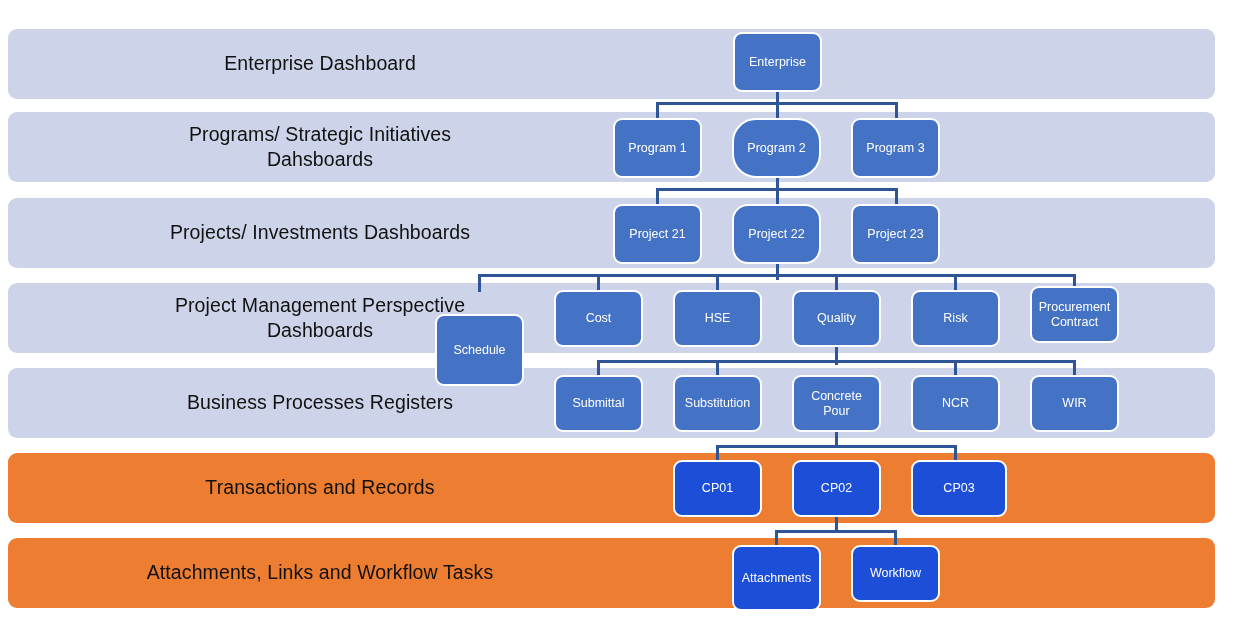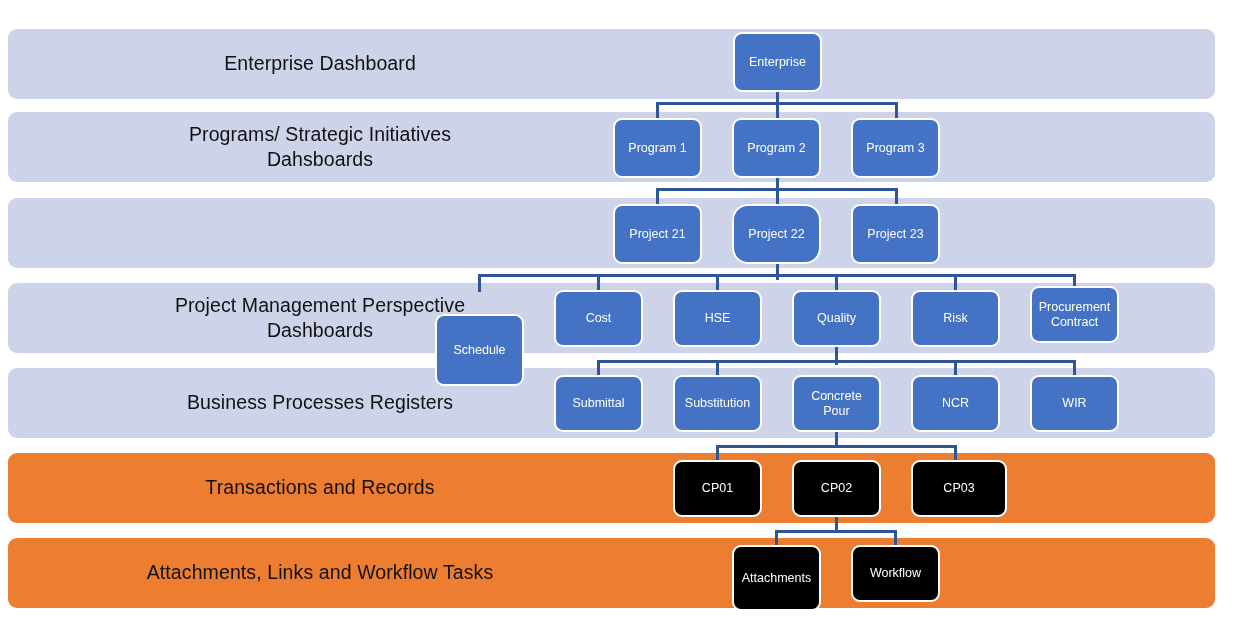--- a/index.html
+++ b/index.html
@@ -37,39 +37,40 @@
     border:2.5px solid #ffffff;
     box-sizing:border-box;
     display:flex;align-items:center;justify-content:center;
     text-align:center;
     color:#ffffff;
     font-size:12.5px;
     line-height:15px;
     padding:4px 4px;
   }
   .node.blue{background:#4472c4;}
-  .node.green{background:#000000;}
+  .node.green{background:#1d4ed8;}
   .node span{display:block;white-space:pre-line;}
 </style>
 </head>
 <body>
 
 <div id="canvas">
 
   <div class="band blue" style="top:29px;height:70px;"></div>
   <div class="band blue" style="top:112px;height:70px;"></div>
   <div class="band blue" style="top:198px;height:70px;"></div>
   <div class="band blue" style="top:283px;height:70px;"></div>
   <div class="band blue" style="top:368px;height:70px;"></div>
   <div class="band orange" style="top:453px;height:70px;"></div>
   <div class="band orange" style="top:538px;height:70px;"></div>
 
   <div class="band-label" style="top:51px;">Enterprise Dashboard</div>
   <div class="band-label" style="top:122px;white-space:pre-line;">Programs/ Strategic Initiatives
 Dahsboards</div>
+  <div class="band-label" style="top:220px;">Projects/ Investments Dashboards</div>
   <div class="band-label" style="top:293px;white-space:pre-line;">Project Management Perspective
 Dashboards</div>
   <div class="band-label" style="top:390px;">Business Processes Registers</div>
   <div class="band-label" style="top:475px;">Transactions and Records</div>
   <div class="band-label" style="top:560px;">Attachments, Links and Workflow Tasks</div>
 
   <div class="line v" style="left:776px;top:92px;height:30px;"></div>
   <div class="line h" style="left:657px;top:102px;width:240px;"></div>
   <div class="line v" style="left:656px;top:102px;height:20px;"></div>
   <div class="line v" style="left:895px;top:102px;height:20px;"></div>
@@ -105,21 +106,21 @@
   <div class="line v" style="left:775px;top:530px;height:18px;"></div>
   <div class="line v" style="left:894px;top:530px;height:18px;"></div>
 
   <div class="node blue" style="left:733px;top:32px;width:89px;height:60px;">
     <span>Enterprise</span>
   </div>
 
   <div class="node blue" style="left:613px;top:118px;width:89px;height:60px;">
     <span>Program 1</span>
   </div>
-  <div class="node blue" style="left:732px;top:118px;width:89px;height:60px;">
+  <div class="node blue" style="left:732px;top:118px;width:89px;height:60px;border-radius:24px;">
     <span>Program 2</span>
   </div>
   <div class="node blue" style="left:851px;top:118px;width:89px;height:60px;">
     <span>Program 3</span>
   </div>
 
   <div class="node blue" style="left:613px;top:204px;width:89px;height:60px;">
     <span>Project 21</span>
   </div>
   <div class="node blue" style="left:732px;top:204px;width:89px;height:60px;border-radius:16px;">

